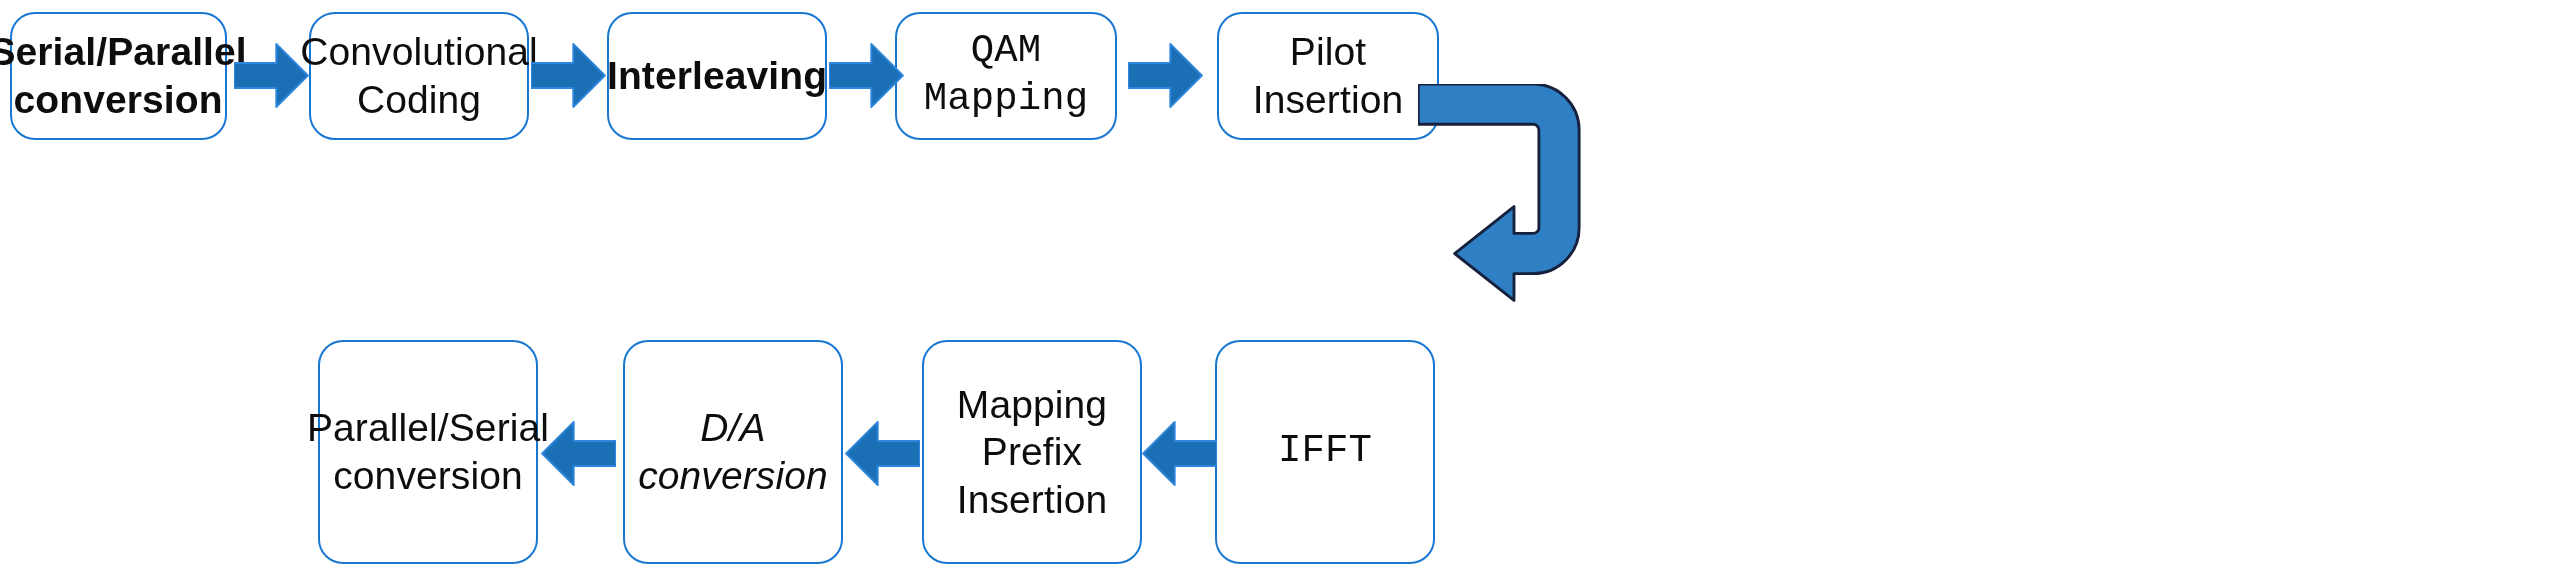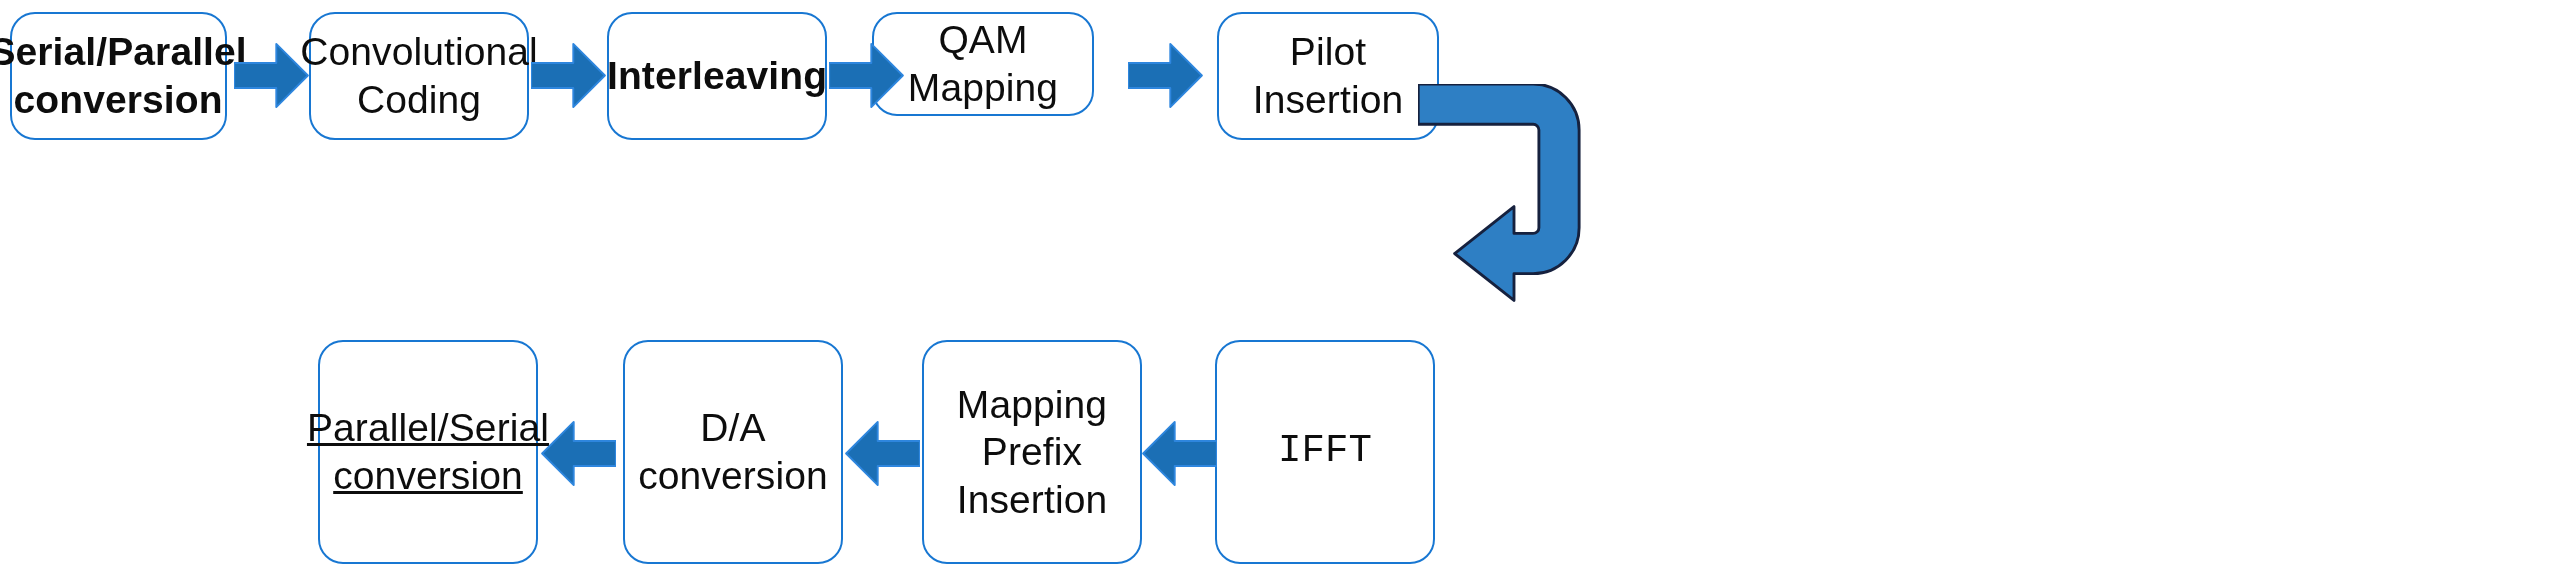--- a/index.html
+++ b/index.html
@@ -64,36 +64,36 @@
 
   <div class="node" style="left:309px; top:11.5px; width:220px; height:128px;border-radius:26px;">
     <span class="label">Convolutional
 Coding</span>
   </div>
 
   <div class="node" style="left:607px; top:11.5px; width:220px; height:128px;font-weight:bold;">
     <span class="label">Interleaving</span>
   </div>
 
-  <div class="node" style="left:872px; top:11.5px; width:222px; height:104px;">
+  <div class="node" style="left:895px; top:11.5px; width:222px; height:128px;font-family:Liberation Mono, monospace;">
     <span class="label">QAM
 Mapping</span>
   </div>
 
   <div class="node" style="left:1201px; top:11.5px; width:222px; height:128px;margin-left:16px;">
     <span class="label">Pilot
 Insertion</span>
   </div>
 
-  <div class="node" style="left:318px; top:340px; width:220px; height:224px;text-decoration:underline;">
+  <div class="node" style="left:318px; top:340px; width:220px; height:224px;">
     <span class="label">Parallel/Serial
 conversion</span>
   </div>
 
-  <div class="node" style="left:623px; top:340px; width:220px; height:224px;">
+  <div class="node" style="left:623px; top:340px; width:220px; height:224px;font-style:italic;">
     <span class="label">D/A
 conversion</span>
   </div>
 
   <div class="node" style="left:922px; top:340px; width:220px; height:224px;">
     <span class="label">Mapping Prefix
 Insertion</span>
   </div>
 
   <div class="node" style="left:1215px; top:340px; width:220px; height:224px;font-family:Liberation Mono, monospace;">

